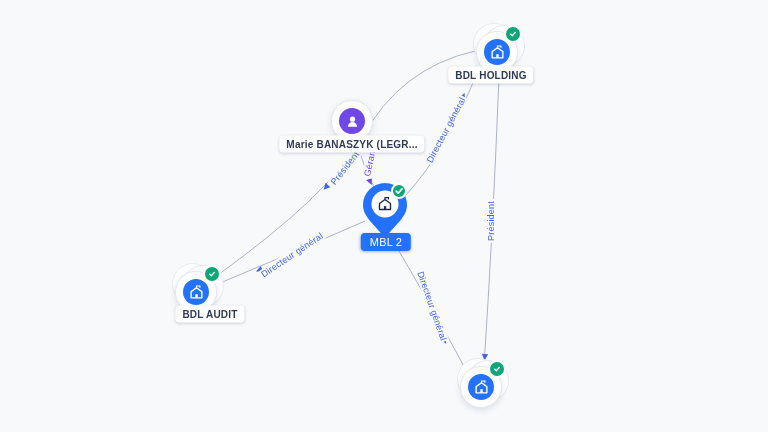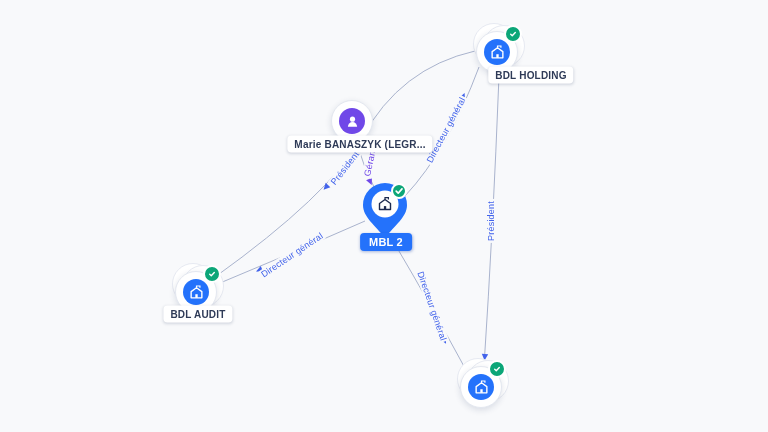--- a/index.html
+++ b/index.html
@@ -51,21 +51,21 @@
   }
   
   .pill{
     position:absolute;z-index:3;transform:translate(-50%,-50%);
     background:#fff;color:#2e3a57;
     font-size:10px;font-weight:600;letter-spacing:.2px;white-space:nowrap;
     padding:3px 7px;border-radius:4px;
     box-shadow:0 1px 3px rgba(20,40,80,.16);
   }
   .pill.primary{
-    background:#2472fb;color:#fff;font-size:11px;font-weight:700;
+    background:#2472fb;color:#fff;font-size:11px;font-weight:400;
     padding:3px 9px;box-shadow:0 1px 3px rgba(20,60,160,.35);
   }
   
   .pin-node{position:absolute;z-index:3;transform:translate(-50%,-50%);}
 </style>
 </head>
 <body>
 
 <div class="stage">
 
@@ -105,35 +105,35 @@
             </svg>
         </span>
       </span>
       <span class="badge">
         <svg width="8" height="8" viewBox="0 0 14 14">
             <path d="M3 7.4 L5.7 10 L11 4.4" fill="none" stroke="#fff" stroke-width="2.4" stroke-linecap="round" stroke-linejoin="round"></path>
           </svg>
       </span>
     </div>
   </div>
-  <div class="pill" style="left:531px;top:75px">BDL HOLDING</div>
+  <div class="pill" style="left:491px;top:75px">BDL HOLDING</div>
 
   <div class="node" style="left:352px;top:121px">
     <div class="disc-stack">
       <span class="front">
         <span class="inner-disc purple">
           <svg width="15" height="15" viewBox="0 0 14 14">
               <circle cx="7" cy="4.8" r="2.4" fill="#fff"></circle>
               <path d="M2.7 11.8 a4.3 4.3 0 0 1 8.6 0 Z" fill="#fff"></path>
             </svg>
         </span>
       </span>
     </div>
   </div>
-  <div class="pill" style="left:360px;top:144px">Marie BANASZYK (LEGR...</div>
+  <div class="pill" style="left:352px;top:144px">Marie BANASZYK (LEGR...</div>
 
   <div class="pin-node" style="left:385px;top:213px">
     <svg width="48" height="58" viewBox="0 0 48 58">
       <path d="M24 56 C14 43 2 35 2 23 A22 22 0 1 1 46 23 C46 35 34 43 24 56 Z" fill="#2472fb"></path>
       <circle cx="24" cy="22" r="13.5" fill="#fff"></circle>
       <g>
         <path d="M18.5 21.5 L24 17.5 L29.5 21.5 V27.5 H18.5 Z" fill="none" stroke="#1d2b4f" stroke-width="1.4" stroke-linejoin="round"></path>
         <path d="M24 17.5 V15.6 H27.4 V17.5" fill="none" stroke="#1d2b4f" stroke-width="1.2"></path>
         <rect x="22.9" y="24.1" width="2.3" height="3.4" fill="#1d2b4f"></rect>
       </g>
@@ -156,21 +156,21 @@
             </svg>
         </span>
       </span>
       <span class="badge">
         <svg width="8" height="8" viewBox="0 0 14 14">
             <path d="M3 7.4 L5.7 10 L11 4.4" fill="none" stroke="#fff" stroke-width="2.4" stroke-linecap="round" stroke-linejoin="round"></path>
           </svg>
       </span>
     </div>
   </div>
-  <div class="pill" style="left:198px;top:314px">BDL AUDIT</div>
+  <div class="pill" style="left:210px;top:314px">BDL AUDIT</div>
 
   <div class="node" style="left:481px;top:387px">
     <div class="disc-stack">
       <span class="back a"></span>
       <span class="back b"></span>
       <span class="front">
         <span class="inner-disc blue">
           <svg width="15" height="15" viewBox="0 0 14 14">
               <path d="M2 6.2 L7 2.6 L12 6.2 V12 H2 Z" fill="none" stroke="#fff" stroke-width="1.3" stroke-linejoin="round"></path>
               <path d="M7 2.6 V0.9 H10.2 V2.6" fill="none" stroke="#fff" stroke-width="1.1"></path>

